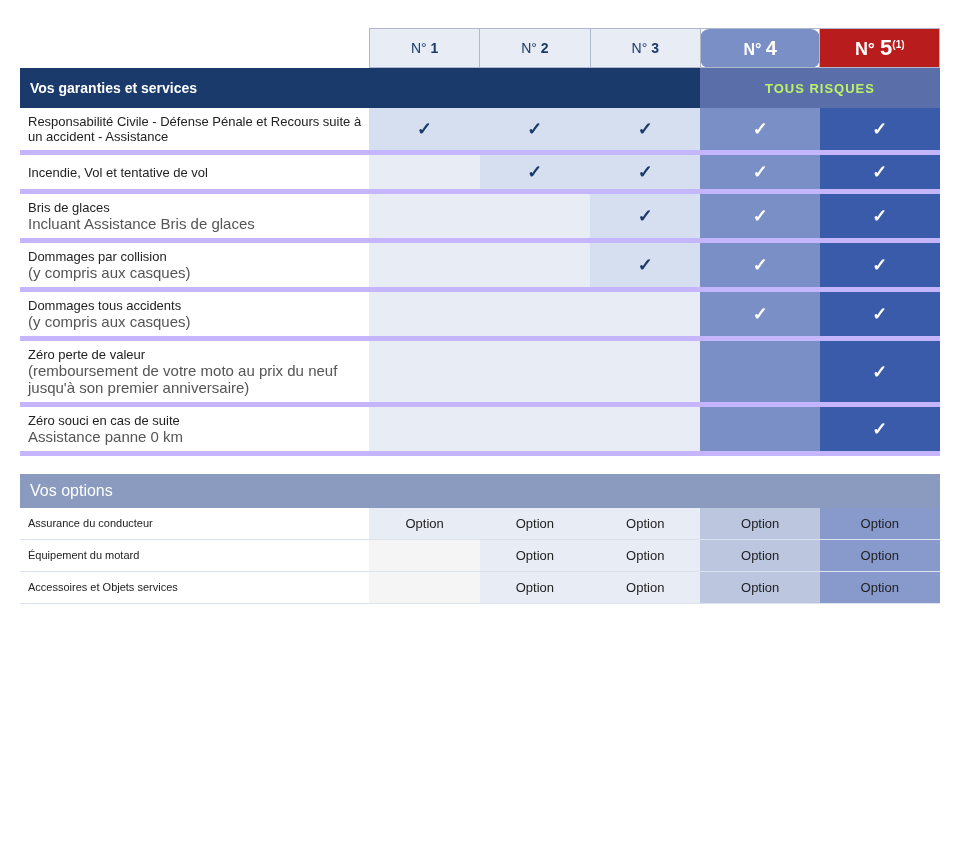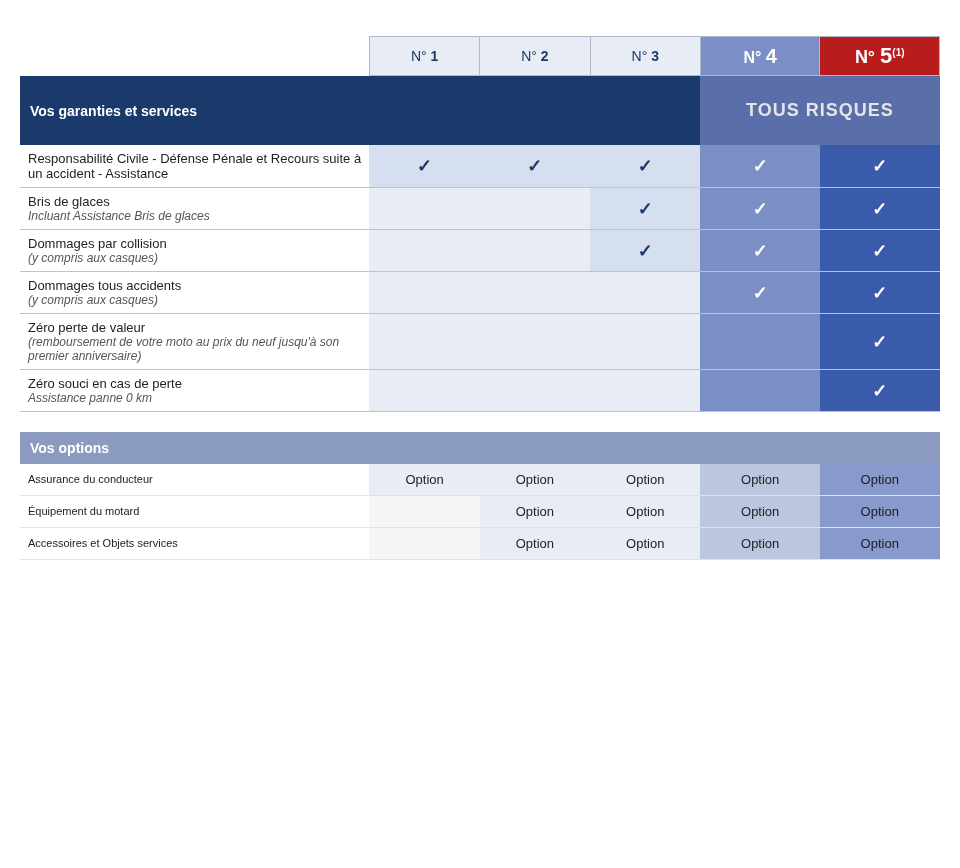--- a/index.html
+++ b/index.html
@@ -6,21 +6,21 @@
     body {
       font-family: Arial, sans-serif;
       background: #fff;
       padding: 20px;
       font-size: 13px;
       color: #222;
     }
 
     .container {
       width: 920px;
-      margin: 16px auto;
+      margin: 8px auto;
     }
 
     
     .table-wrapper {
       width: 100%;
     }
 
     table {
       width: 100%;
       border-collapse: collapse;
@@ -43,70 +43,70 @@
       border: 1px solid #b0b8cc;
       background: #e8ecf5;
       vertical-align: middle;
     }
 
     .header-cell.n4 {
       background: #7b8fc7;
       color: #fff;
       font-weight: bold;
       font-size: 16px;
+      border-radius: 9px;
     }
 
     .header-cell.n5 {
       background: #b91c1c;
       color: #fff;
       font-weight: bold;
       font-size: 18px;
     }
 
     .header-cell .superscript {
       font-size: 10px;
       vertical-align: super;
     }
 
     
     .section-header td {
       background: #1a3a6b;
       color: #fff;
       font-weight: bold;
-      padding: 24px 10px;
+      padding: 12px 10px;
       font-size: 14px;
     }
 
     .section-header td.tous-risques {
       background: #5a6faa;
-      color: #e5e5e5;
+      color: #bef264;
       font-weight: bold;
       text-align: center;
-      font-size: 18px;
+      font-size: 13px;
       letter-spacing: 1px;
     }
 
     
     .data-row td {
       padding: 6px 4px;
       vertical-align: middle;
-      border-bottom: 1px solid #c4b5fd;
+      border-bottom: 5px solid #c4b5fd;
     }
 
     .data-row td.label-cell {
       padding: 6px 8px;
       font-size: 13px;
       color: #222;
     }
 
     .data-row td.label-cell .subtitle {
-      font-size: 12px;
+      font-size: 15px;
       color: #555;
       display: block;
-      font-style: italic;
     }
 
     .data-row td.check-cell {
       text-align: center;
       vertical-align: middle;
     }
 
     
     .check-cell.light {
       background: #d6dff0;
@@ -145,23 +145,23 @@
     .spacer-row td {
       height: 20px;
       border: none;
       background: #fff;
     }
 
     
     .options-section-header td {
       background: #8a9bbf;
       color: #fff;
-      font-weight: bold;
+      font-weight: normal;
       padding: 8px 10px;
-      font-size: 14px;
+      font-size: 16px;
     }
 
     .option-row td {
       padding: 8px 16px;
       vertical-align: middle;
       border-bottom: 1px solid #dde2ef;
     }
 
     .option-row td.label-cell {
       padding: 8px 8px;
@@ -242,20 +242,38 @@
           </td>
           <td class="check-cell medium">
             <span class="checkmark white">✓</span>
           </td>
           <td class="check-cell dark">
             <span class="checkmark white">✓</span>
           </td>
         </tr>
 
 
+        <tr class="data-row">
+          <td class="label-cell">
+            <span>Incendie, Vol et tentative de vol</span>
+          </td>
+          <td class="check-cell empty-light"></td>
+          <td class="check-cell light">
+            <span class="checkmark">✓</span>
+          </td>
+          <td class="check-cell light">
+            <span class="checkmark">✓</span>
+          </td>
+          <td class="check-cell medium">
+            <span class="checkmark white">✓</span>
+          </td>
+          <td class="check-cell dark">
+            <span class="checkmark white">✓</span>
+          </td>
+        </tr>
 
         <tr class="data-row">
           <td class="label-cell">
             <span>Bris de glaces</span>
             <span class="subtitle">Incluant Assistance Bris de glaces</span>
           </td>
           <td class="check-cell empty-light"></td>
           <td class="check-cell empty-light"></td>
           <td class="check-cell light">
             <span class="checkmark">✓</span>
@@ -311,21 +329,21 @@
           <td class="check-cell empty-light"></td>
           <td class="check-cell empty-light"></td>
           <td class="check-cell empty-medium"></td>
           <td class="check-cell dark">
             <span class="checkmark white">✓</span>
           </td>
         </tr>
 
         <tr class="data-row">
           <td class="label-cell">
-            <span>Zéro souci en cas de perte</span>
+            <span>Zéro souci en cas de suite</span>
             <span class="subtitle">Assistance panne 0 km</span>
           </td>
           <td class="check-cell empty-light"></td>
           <td class="check-cell empty-light"></td>
           <td class="check-cell empty-light"></td>
           <td class="check-cell empty-medium"></td>
           <td class="check-cell dark">
             <span class="checkmark white">✓</span>
           </td>
         </tr>

